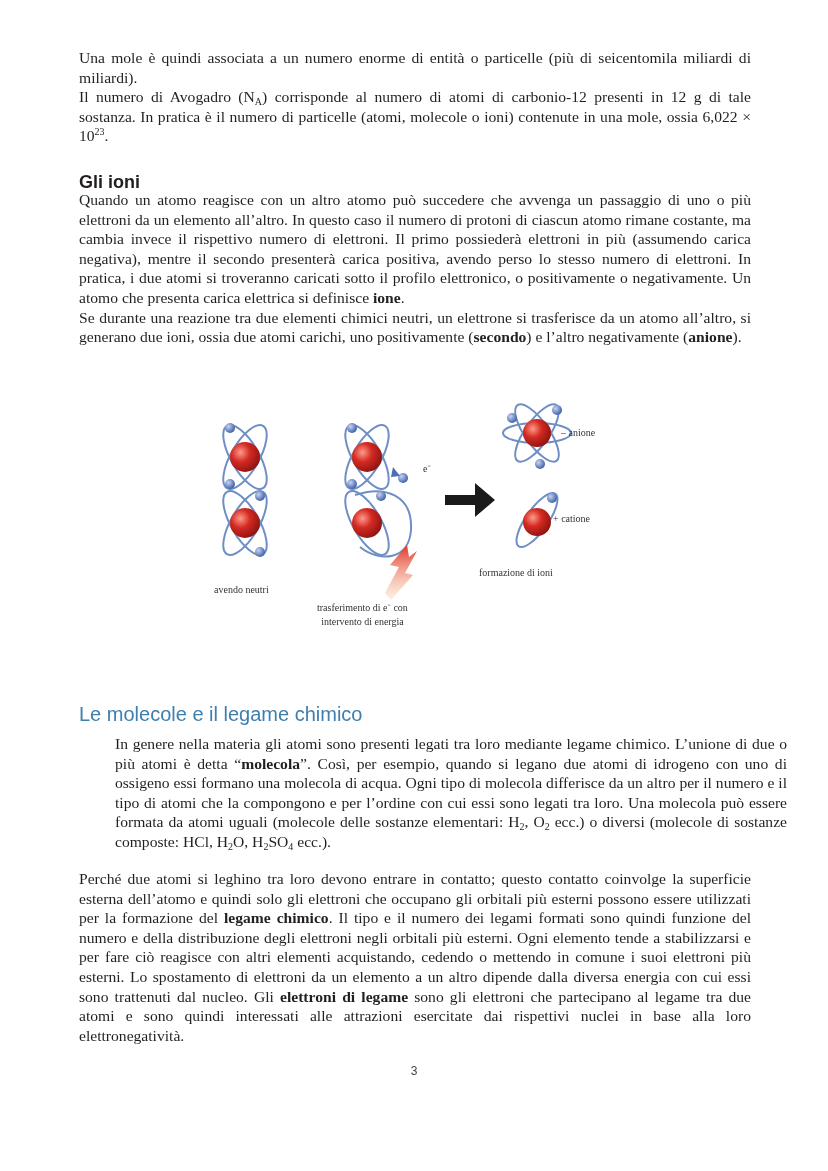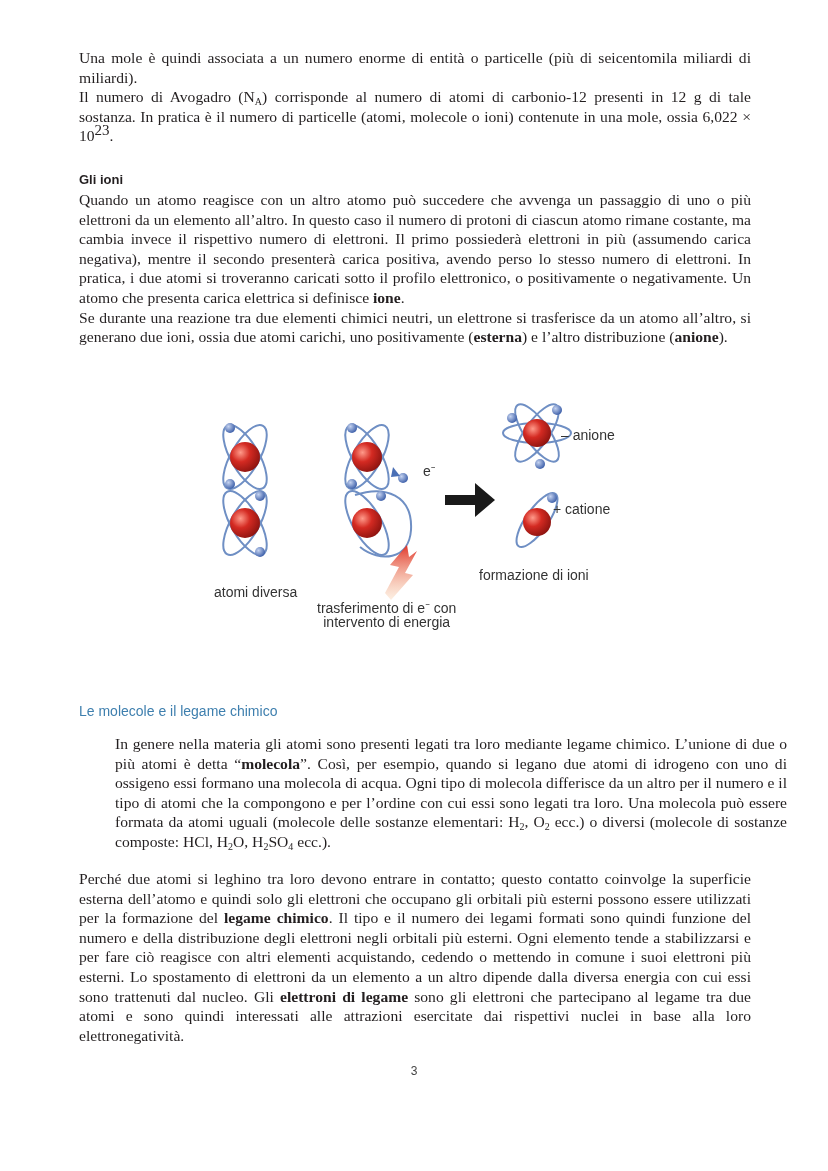--- a/index.html
+++ b/index.html
@@ -7,31 +7,31 @@
   .page { position: absolute; left: 0; top: 0; width: 828px; height: 1171px; }
   .text {
     position: absolute; left: 79px; width: 672px;
     font-family: "Liberation Serif", serif; font-size: 15.6px; line-height: 19.6px;
     color: #231f20; text-align: justify; margin: 0;
   }
   .text p { margin: 0; }
   .text b { font-weight: bold; }
   .subhead {
     position: absolute; left: 79px; top: 172px;
-    font-family: "Liberation Sans", sans-serif; font-weight: bold; font-size: 13px; color: #231f20; margin: 0;
+    font-family: "Liberation Sans", sans-serif; font-weight: bold; font-size: 18px; color: #231f20; margin: 0;
   }
   .section-title {
     position: absolute; left: 79px; top: 703px;
-    font-family: "Liberation Sans", sans-serif; font-size: 14px; color: #3e7fae; margin: 0; font-weight: normal;
+    font-family: "Liberation Sans", sans-serif; font-size: 20px; color: #3e7fae; margin: 0; font-weight: normal;
   }
   sub { font-size: 10px; vertical-align: -3px; line-height: 0; }
-  sup { font-size: 15px; vertical-align: 6px; line-height: 0; }
+  sup { font-size: 10px; vertical-align: 6px; line-height: 0; }
   .figure { position: absolute; left: 195px; top: 395px; width: 440px; height: 245px; }
   .fig-label {
-    position: absolute; font-family: Liberation Sans, sans-serif; font-size: 14px; color: #333;
+    position: absolute; font-family: Liberation Serif, serif; font-size: 10px; color: #333;
     text-align: center; white-space: nowrap;
   }
   .page-number {
     position: absolute; left: 0; width: 828px; top: 1064px; text-align: center;
     font-family: "Liberation Sans", sans-serif; font-size: 12px; color: #444;
   }
 </style>
 </head>
 <body>
 
@@ -39,21 +39,21 @@
 
   <div class="text" style="top:48px;">
     <p>Una mole è quindi associata a un numero enorme di entità o particelle (più di seicentomila miliardi di miliardi).</p>
     <p><span>Il numero di Avogadro (N</span><sub>A</sub><span>) corrisponde al numero di atomi di carbonio-12 presenti in 12 g di tale sostanza. In pratica è il numero di particelle (atomi, molecole o ioni) contenute in una mole, ossia 6,022 × 10</span><sup>23</sup><span>.</span></p>
   </div>
 
   <h3 class="subhead">Gli ioni</h3>
 
   <div class="text" style="top:190px;">
     <p><span>Quando un atomo reagisce con un altro atomo può succedere che avvenga un passaggio di uno o più elettroni da un elemento all’altro. In questo caso il numero di protoni di ciascun atomo rimane costante, ma cambia invece il rispettivo numero di elettroni. Il primo possiederà elettroni in più (assumendo carica negativa), mentre il secondo presenterà carica positiva, avendo perso lo stesso numero di elettroni. In pratica, i due atomi si troveranno caricati sotto il profilo elettronico, o positivamente o negativamente. Un atomo che presenta carica elettrica si definisce </span><b>ione</b><span>.</span></p>
-    <p><span>Se durante una reazione tra due elementi chimici neutri, un elettrone si trasferisce da un atomo all’altro, si generano due ioni, ossia due atomi carichi, uno positivamente (</span><b>esterna</b><span>) e l’altro distribuzione (</span><b>anione</b><span>).</span></p>
+    <p><span>Se durante una reazione tra due elementi chimici neutri, un elettrone si trasferisce da un atomo all’altro, si generano due ioni, ossia due atomi carichi, uno positivamente (</span><b>secondo</b><span>) e l’altro negativamente (</span><b>anione</b><span>).</span></p>
   </div>
 
   <div class="figure">
     <svg width="440" height="245" viewBox="0 0 440 245">
       <defs>
         <radialGradient id="nuc" cx="0.35" cy="0.35" r="0.7">
           <stop offset="0" stop-color="#ff9a8a"></stop>
           <stop offset="0.45" stop-color="#d42a22"></stop>
           <stop offset="1" stop-color="#8e1410"></stop>
         </radialGradient>
@@ -117,28 +117,28 @@
         <circle cx="345" cy="69" r="5" fill="url(#ele)"></circle>
       </g>
 
       <g>
         <ellipse cx="342" cy="125" rx="11" ry="32" transform="rotate(35 342 125)" fill="none" stroke="#6f8fc4" stroke-width="2"></ellipse>
         <circle cx="342" cy="127" r="14" fill="url(#nuc)"></circle>
         <circle cx="357" cy="103" r="5" fill="url(#ele)"></circle>
       </g>
     </svg>
 
-    <div class="fig-label" style="left:19px; top:189px;">atomi diversa</div>
+    <div class="fig-label" style="left:19px; top:189px;">avendo neutri</div>
     <div class="fig-label" style="left:122px; top:206px; line-height:14px;">
       <div>trasferimento di e⁻ con</div>
       <div>intervento di energia</div>
     </div>
     <div class="fig-label" style="left:228px; top:66px;">e⁻</div>
     <div class="fig-label" style="left:366px; top:32px;">– anione</div>
-    <div class="fig-label" style="left:358px; top:106px;">+ cationе</div>
+    <div class="fig-label" style="left:358px; top:118px;">+ cationе</div>
     <div class="fig-label" style="left:284px; top:172px;">formazione di ioni</div>
   </div>
 
   <h2 class="section-title">Le molecole e il legame chimico</h2>
 
   <div class="text" style="top:734px;margin-left:36px;">
     <p><span>In genere nella materia gli atomi sono presenti legati tra loro mediante legame chimico. L’unione di due o più atomi è detta “</span><b>molecola</b><span>”. Così, per esempio, quando si legano due atomi di idrogeno con uno di ossigeno essi formano una molecola di acqua. Ogni tipo di molecola differisce da un altro per il numero e il tipo di atomi che la compongono e per l’ordine con cui essi sono legati tra loro. Una molecola può essere formata da atomi uguali (molecole delle sostanze elementari: H</span><sub>2</sub><span>, O</span><sub>2</sub><span> ecc.) o diversi (molecole di sostanze composte: HCl, H</span><sub>2</sub><span>O, H</span><sub>2</sub><span>SO</span><sub>4</sub><span> ecc.).</span></p>
   </div>
 
   <div class="text" style="top:869px;">

